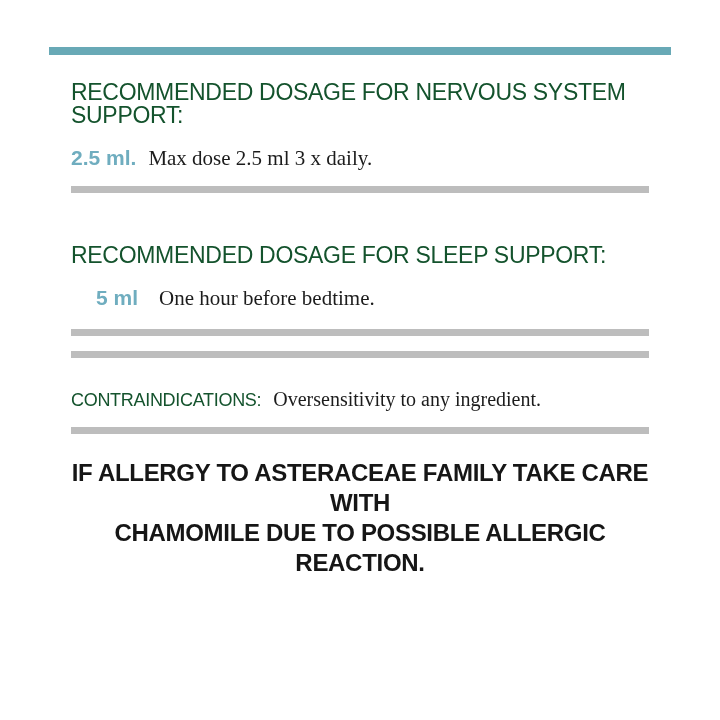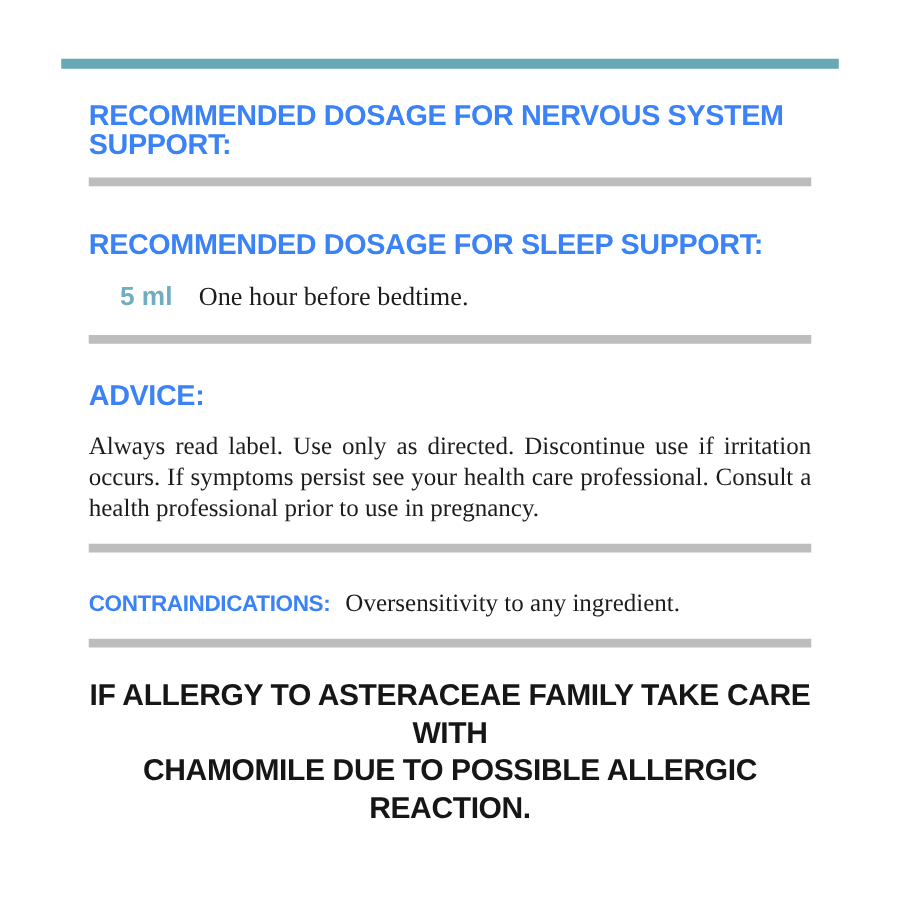--- a/index.html
+++ b/index.html
@@ -19,28 +19,28 @@
     margin: 0 auto;
     background: #68a9b6;
   }
   .bar-top { margin-top: 47px; }
   .content-col {
     width: 578px;
     margin: 0 auto;
   }
   .heading {
     font-family: "Liberation Sans", sans-serif;
-    font-weight: bold;
+    font-weight: normal;
     font-size: 23px;
     line-height: 23px;
     letter-spacing: -0.3px;
-    color: #3b82f6;
+    color: #14532d;
   }
   .h1 { margin-top: 26px; }
-  .h2 { margin-top: 35px; }
+  .h2 { margin-top: 51px; }
   .h3 { margin-top: 30px; }
   .serif {
     font-family: "Liberation Serif", serif;
     color: #1c1c1c;
   }
   .dose-row {
     display: flex;
     align-items: baseline;
     gap: 12px;
     font-size: 21px;
@@ -105,40 +105,40 @@
 <body>
 
 <div class="page">
 
   <div class="accent-bar bar-top"></div>
 
   <div class="content-col">
 
     <section>
       <div class="heading h1">RECOMMENDED DOSAGE FOR NERVOUS SYSTEM SUPPORT:</div>
+      <div class="dose-row dose-row-first">
+        <span class="dose-amount">2.5 ml.</span>
+        <span class="dose-instruction serif">Max dose 2.5 ml 3 x daily.</span>
+      </div>
     </section>
 
     <div class="divider div-1"></div>
 
     <section>
       <div class="heading h2">RECOMMENDED DOSAGE FOR SLEEP SUPPORT:</div>
       <div class="sleep-doses">
         <div class="dose-row">
           <span class="dose-amount">5 ml</span>
           <span class="dose-instruction serif">One hour before bedtime.</span>
         </div>
       </div>
     </section>
 
     <div class="divider div-2"></div>
 
-    <section>
-      <div class="heading h3">ADVICE:</div>
-      <div class="advice-body serif">Always read label. Use only as directed. Discontinue use if irritation occurs. If symptoms persist see your health care professional. Consult a health professional prior to use in pregnancy.</div>
-    </section>
 
     <div class="divider div-3"></div>
 
     <section>
       <div class="contra-row">
         <span class="heading contra-heading">CONTRAINDICATIONS:</span>
         <span class="contra-body serif">Oversensitivity to any ingredient.</span>
       </div>
     </section>
 

